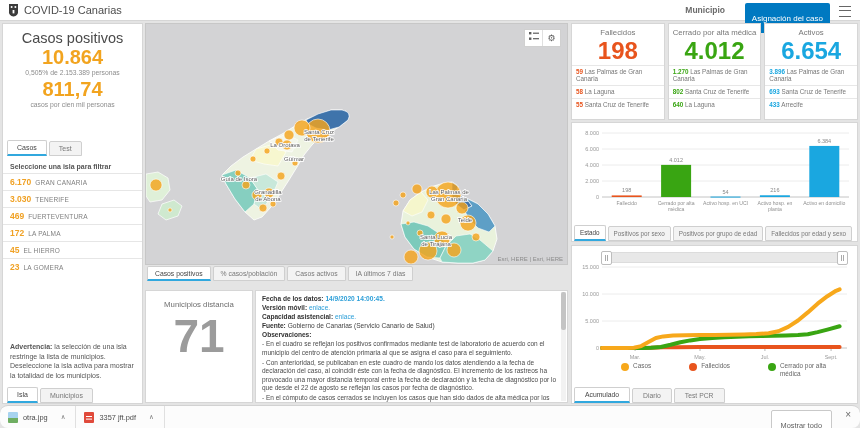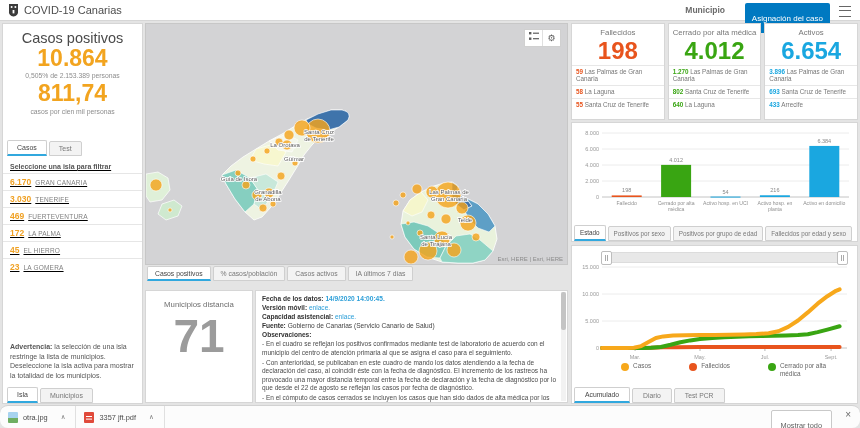--- a/index.html
+++ b/index.html
@@ -16,25 +16,25 @@
   .menu-icon::after{content:"";position:absolute;left:0;top:2.6px;width:12px;height:1.5px;background:#666;}
 
   
   .tabs{position:absolute;display:flex;gap:2px;align-items:flex-end;}
   .tab{background:#f3f3f3;border:1px solid #cfcfcf;border-bottom:1px solid #cfcfcf;border-radius:2px 2px 0 0;padding:3px 7px;font-size:6.8px;color:#787878;white-space:nowrap;cursor:pointer;}
   .tab.active{background:#fff;color:#444;border-bottom:2px solid #31a8de;padding-bottom:2px;}
 
   
   .left-panel{left:2px;top:23px;width:141px;height:381px;}
   .cp-title{margin-top:6px;text-align:center;font-size:14.5px;color:#4a4a4a;}
-  .big-num{text-align:center;font-size:23px;font-weight:bold;color:#f2a41f;line-height:1.1;}
+  .big-num{text-align:center;font-size:20px;font-weight:bold;color:#f2a41f;line-height:1.1;}
   .small-cap{text-align:center;font-size:6.8px;color:#8d8d8d;margin:1px 0 2px;}
   .lp-tabs{left:4px;top:116px;}
   .lp-tabs .tab{font-size:7px;padding:3px 9px;}
-  .island-filter{position:absolute;left:0;top:135px;width:139px;text-decoration:underline;}
+  .island-filter{position:absolute;left:0;top:135px;width:139px;}
   .if-head{font-size:7px;font-weight:bold;color:#555;padding:4px 7px 3px;}
   .island-row{display:flex;align-items:center;gap:4px;border-top:1px solid #e6e6e6;padding:3px 7px;cursor:pointer;}
   .i-num{font-size:8.5px;font-weight:bold;color:#f0a124;}
   .i-name{font-size:6.5px;color:#808080;letter-spacing:.2px;}
   .warning{position:absolute;left:7px;right:7px;bottom:23px;font-size:7px;color:#555;line-height:1.35;}
   .lp-tabs2{left:4px;bottom:0px;top:auto;}
   .lp-tabs2 .tab{font-size:7px;padding:3px 9px;}
 
   
   .map-panel{position:absolute;left:145px;top:23px;width:423px;height:242px;background:#d3d3d5;border:1px solid #c7c7c7;box-sizing:border-box;overflow:hidden;}

